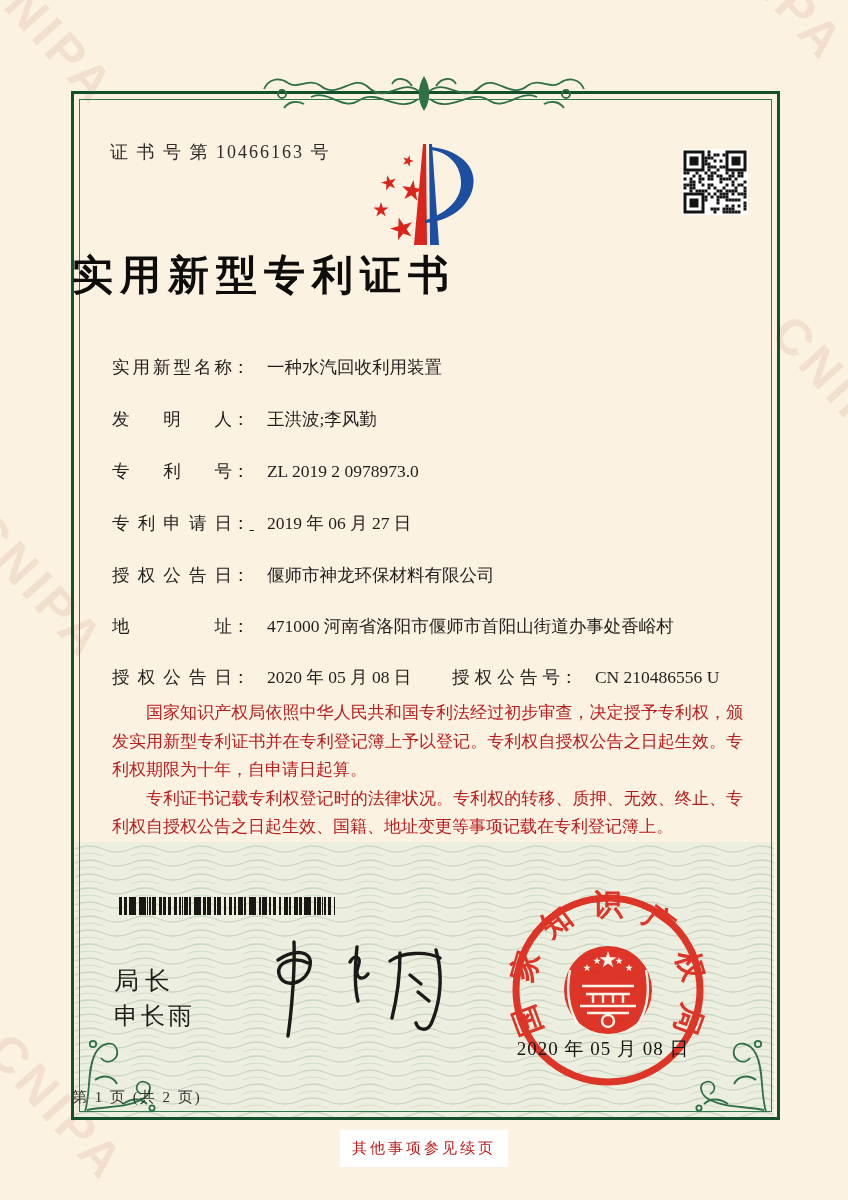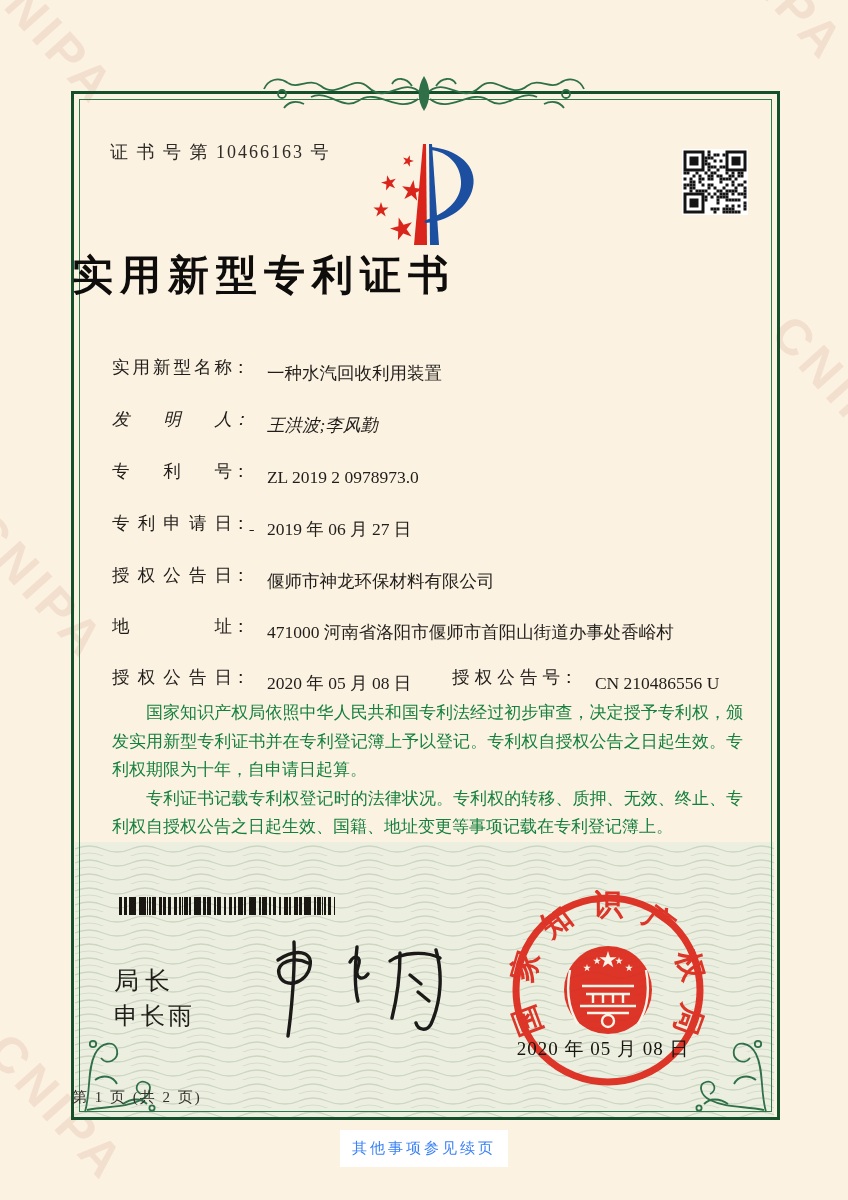--- a/index.html
+++ b/index.html
@@ -37,26 +37,26 @@
   .title {
     position:absolute; left:72px; top:248px; width:707px; z-index:5;
     text-align:left; font-size:41px; font-weight:bold;
     letter-spacing:7px; color:#0e0d0c;
   }
   
   .row { position:absolute; left:112px; width:640px; z-index:5; font-size:17.5px; line-height:26px; }
   .lbl { display:inline-block; width:120px; text-align:justify; text-align-last:justify; vertical-align:top; }
   .lbl2 { display:inline-block; width:108px; text-align:justify; text-align-last:justify; vertical-align:top; }
   .colon { display:inline-block; vertical-align:top; }
-  .val { display:inline-block; margin-left:13px; vertical-align:top; white-space:nowrap;margin-top:6px; }
+  .val { display:inline-block; margin-left:13px; vertical-align:top; white-space:nowrap; }
   .pair2 { position:absolute; left:340px; top:0; white-space:nowrap; }
   
   .body-text {
     position:absolute; left:112px; top:699px; width:631px; z-index:5;
-    font-size:17px; line-height:1.68; text-align:justify; color:#15803d;
+    font-size:17px; line-height:1.68; text-align:justify; color:#b91c1c;
   }
   .body-text p { text-indent:2em; }
   
   .barcode {
     position:absolute; left:119px; top:897px; width:216px; height:18px; z-index:5;
     background:
       repeating-linear-gradient(90deg,#1a1612 0 2px,rgba(0,0,0,0) 2px 5px),
       repeating-linear-gradient(90deg,#1a1612 0 1px,rgba(0,0,0,0) 1px 7px),
       repeating-linear-gradient(90deg,#1a1612 0 3px,rgba(0,0,0,0) 3px 11px);
   }
@@ -67,21 +67,21 @@
   .seal-date {
     position:absolute; left:505px; top:1036px; width:196px; z-index:7;
     text-align:center; font-size:19px; letter-spacing:1px; color:#17150f;
   }
   .page-indicator {
     position:absolute; left:72px; top:1088px; width:707px; z-index:5;
     text-align:left; font-size:15px; letter-spacing:2px; color:#33302c;
   }
   .footer-note {
     position:absolute; left:424px; top:1130px; transform:translateX(-50%); z-index:5;
-    background:#ffffff; padding:9px 12px; font-size:15px; letter-spacing:3px; color:#3b82f6;
+    background:#ffffff; padding:9px 12px; font-size:15px; letter-spacing:3px; color:#b91c1c;
     white-space:nowrap;
   }
 </style>
 </head>
 <body>
 
 <div class="page">
 
   <div class="wm" style="left:-42px; top:2px;">CNIPA</div>
   <div class="wm" style="left:688px; top:-42px;">CNIPA</div>
@@ -304,21 +304,21 @@
         </g>
       </svg>
   </div>
 
   <div class="title">实用新型专利证书</div>
 
   <div class="row" style="top:354px;">
     <span class="lbl">实用新型名称</span><span class="colon">：</span>
     <span class="val">一种水汽回收利用装置</span>
   </div>
-  <div class="row" style="top:406px;font-style:italic;">
+  <div class="row" style="top:406px;">
     <span class="lbl">发明人</span><span class="colon">：</span>
     <span class="val">王洪波;李风勤</span>
   </div>
   <div class="row" style="top:458px;">
     <span class="lbl">专利号</span><span class="colon">：</span>
     <span class="val">ZL 2019 2 0978973.0</span>
   </div>
   <div class="row" style="top:510px;text-decoration:underline;">
     <span class="lbl">专利申请日</span><span class="colon">：</span>
     <span class="val">2019 年 06 月 27 日</span>

